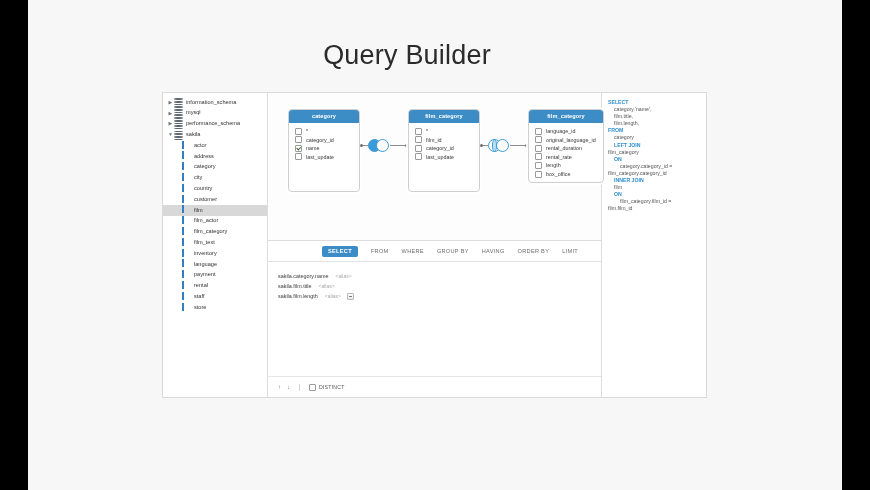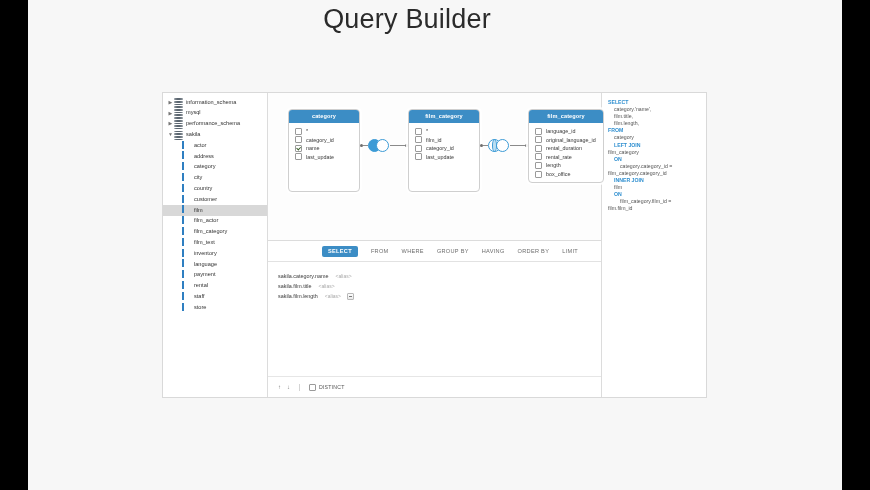--- a/index.html
+++ b/index.html
@@ -5,21 +5,21 @@
   html,body{margin:0;padding:0;}
   body{
     width:870px;height:490px;background:#000;overflow:hidden;
     font-family:"Liberation Sans","DejaVu Sans",sans-serif;
   }
   .stage{
     position:absolute;left:28px;top:0;width:814px;height:490px;
     background:#f7f7f7;
   }
   .title{
-    position:absolute;left:0;top:4px;width:758px;text-align:center;
+    position:absolute;left:0;top:40px;width:758px;text-align:center;
     font-size:27px;color:#2b2b2b;font-weight:400;letter-spacing:.2px;
   }
   
   .app{
     position:absolute;left:134px;top:92px;width:545px;height:306px;
     background:#ffffff;border:1px solid #d9d9d9;box-sizing:border-box;
     display:flex;
   }
   
   .tree{

